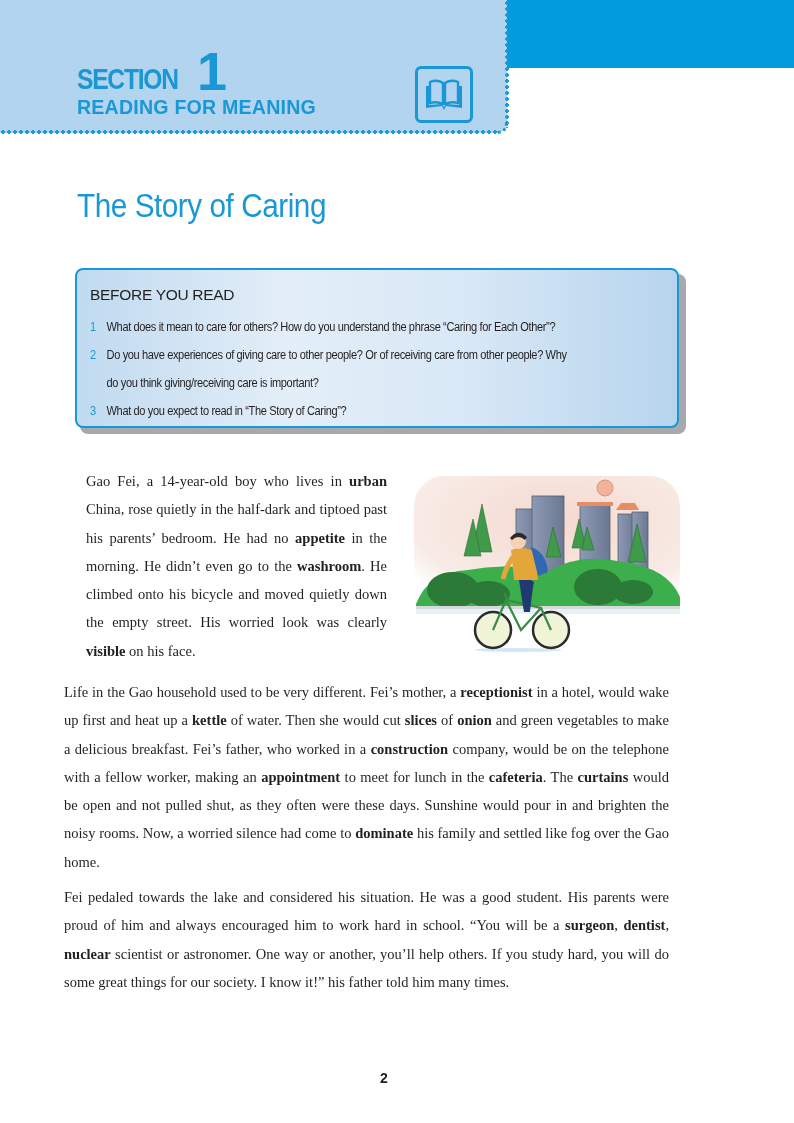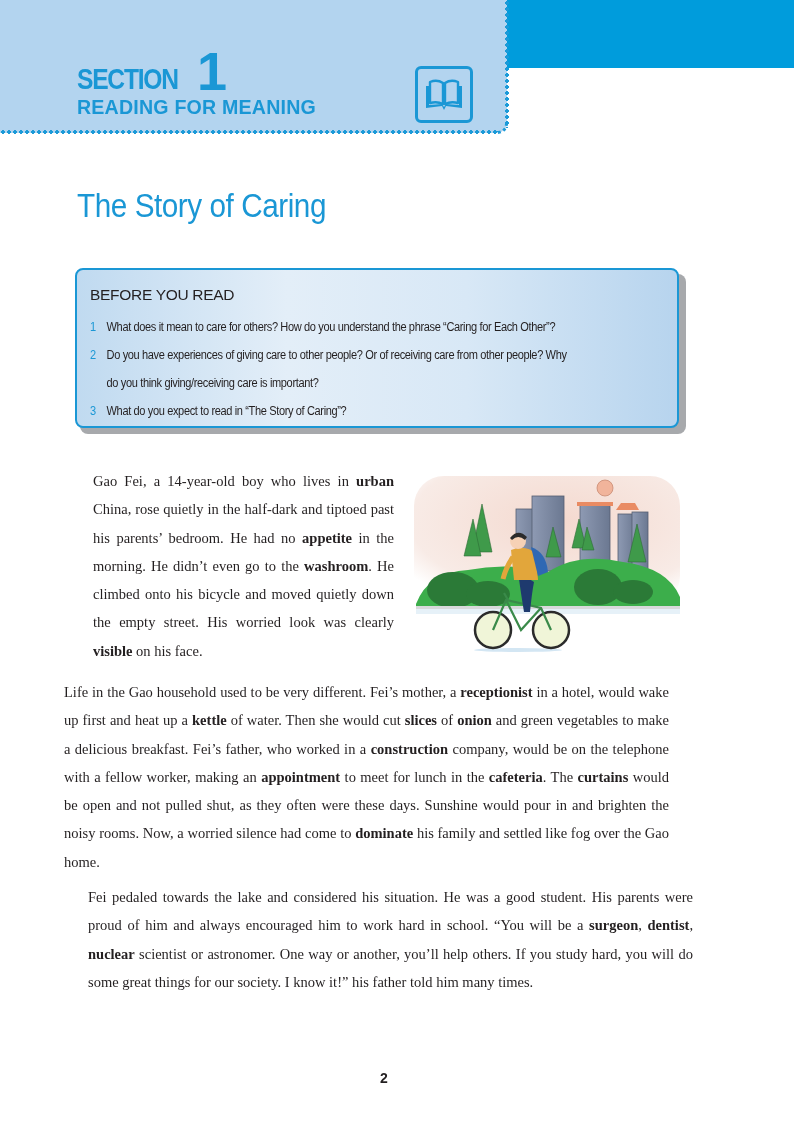--- a/index.html
+++ b/index.html
@@ -81,23 +81,23 @@
     color: #231f20; letter-spacing: -0.4px;
     transform: scaleX(0.92); transform-origin: left top; white-space: nowrap;
   }
   .byr-q .num { color: #1a97d5; display: inline-block; width: 18px; }
   .byr-q .cont { padding-left: 18px; }
   .para {
     position: absolute; font-size: 14.5px; line-height: 28.3px;
     text-align: justify; color: #231f20;
   }
   .para b { font-weight: bold; }
-  .p1 { left: 93px; top: 467px; width: 301px; }
+  .p1 { left: 86px; top: 467px; width: 301px; }
   .p2 { left: 64px; top: 678px; width: 605px; }
-  .p3 { left: 88px; top: 883px; width: 605px; }
+  .p3 { left: 64px; top: 883px; width: 605px; }
   .page-num {
     position: absolute; left: 374px; top: 1070px; width: 20px; text-align: center;
     font-family: "Liberation Sans", sans-serif; font-weight: bold; font-size: 14px;
   }
   .illustration { position: absolute; left: 408px; top: 472px; width: 274px; height: 180px; }
 </style>
 </head>
 <body>
 
 <div class="top-bar"></div>

